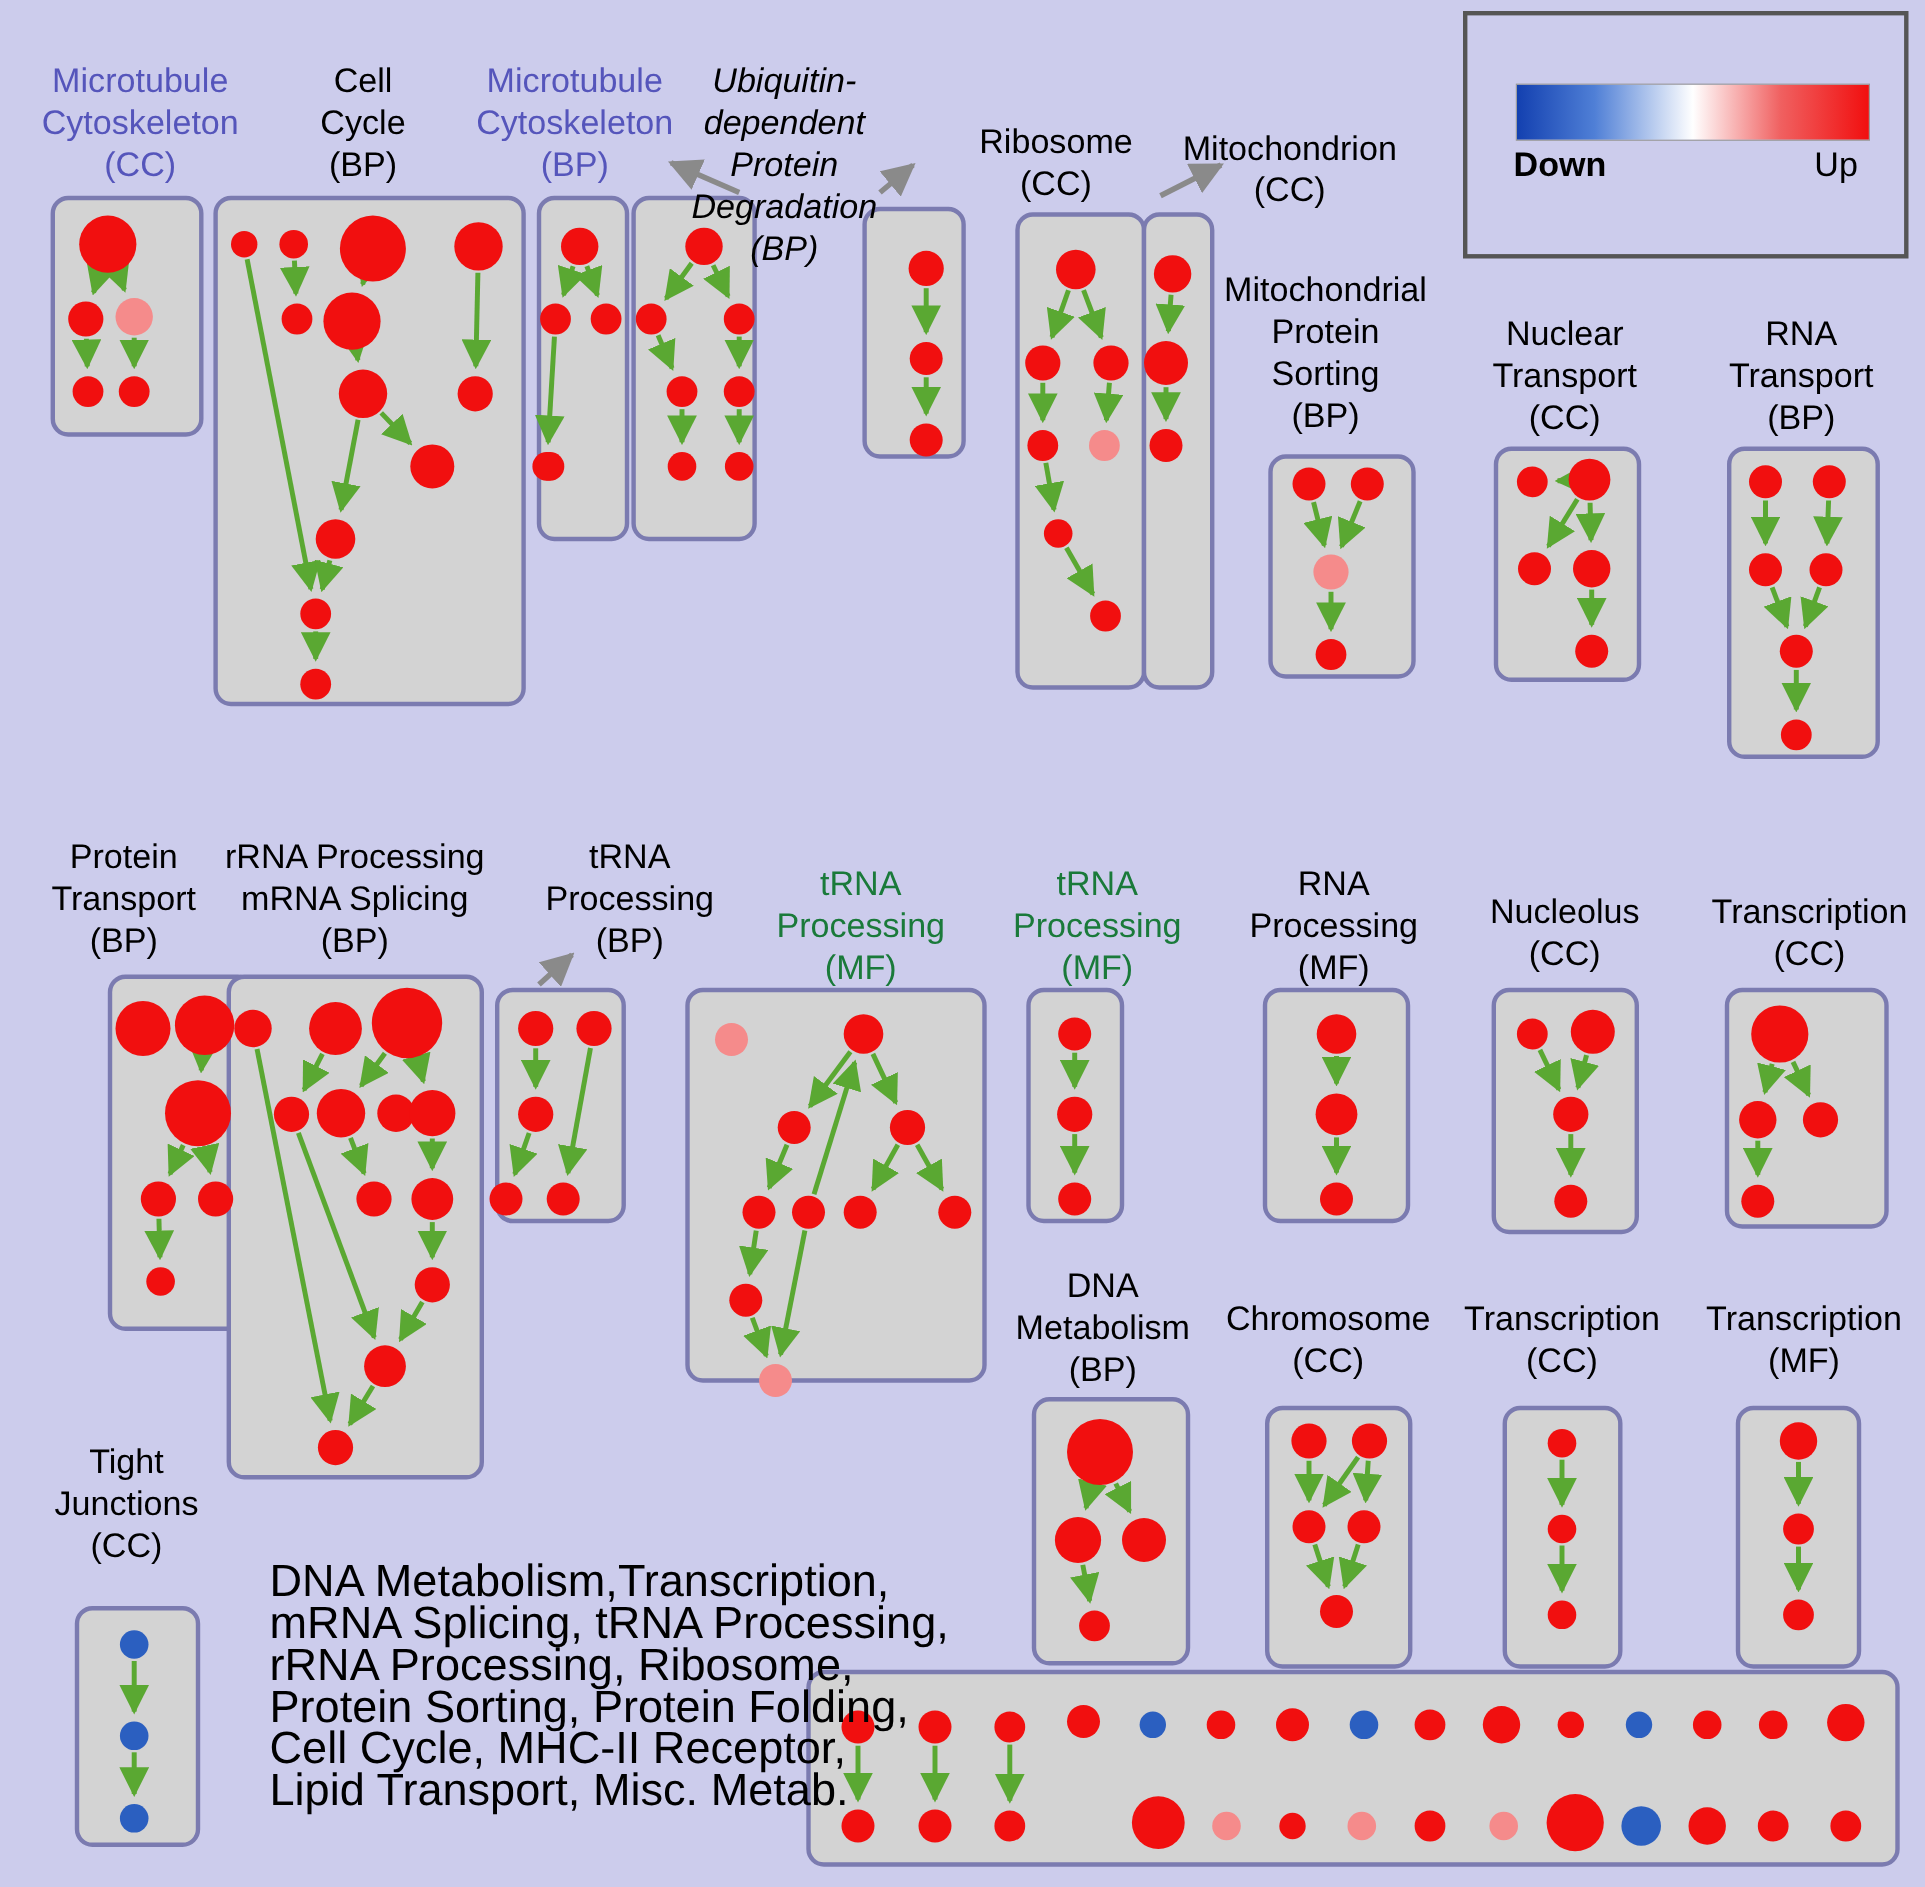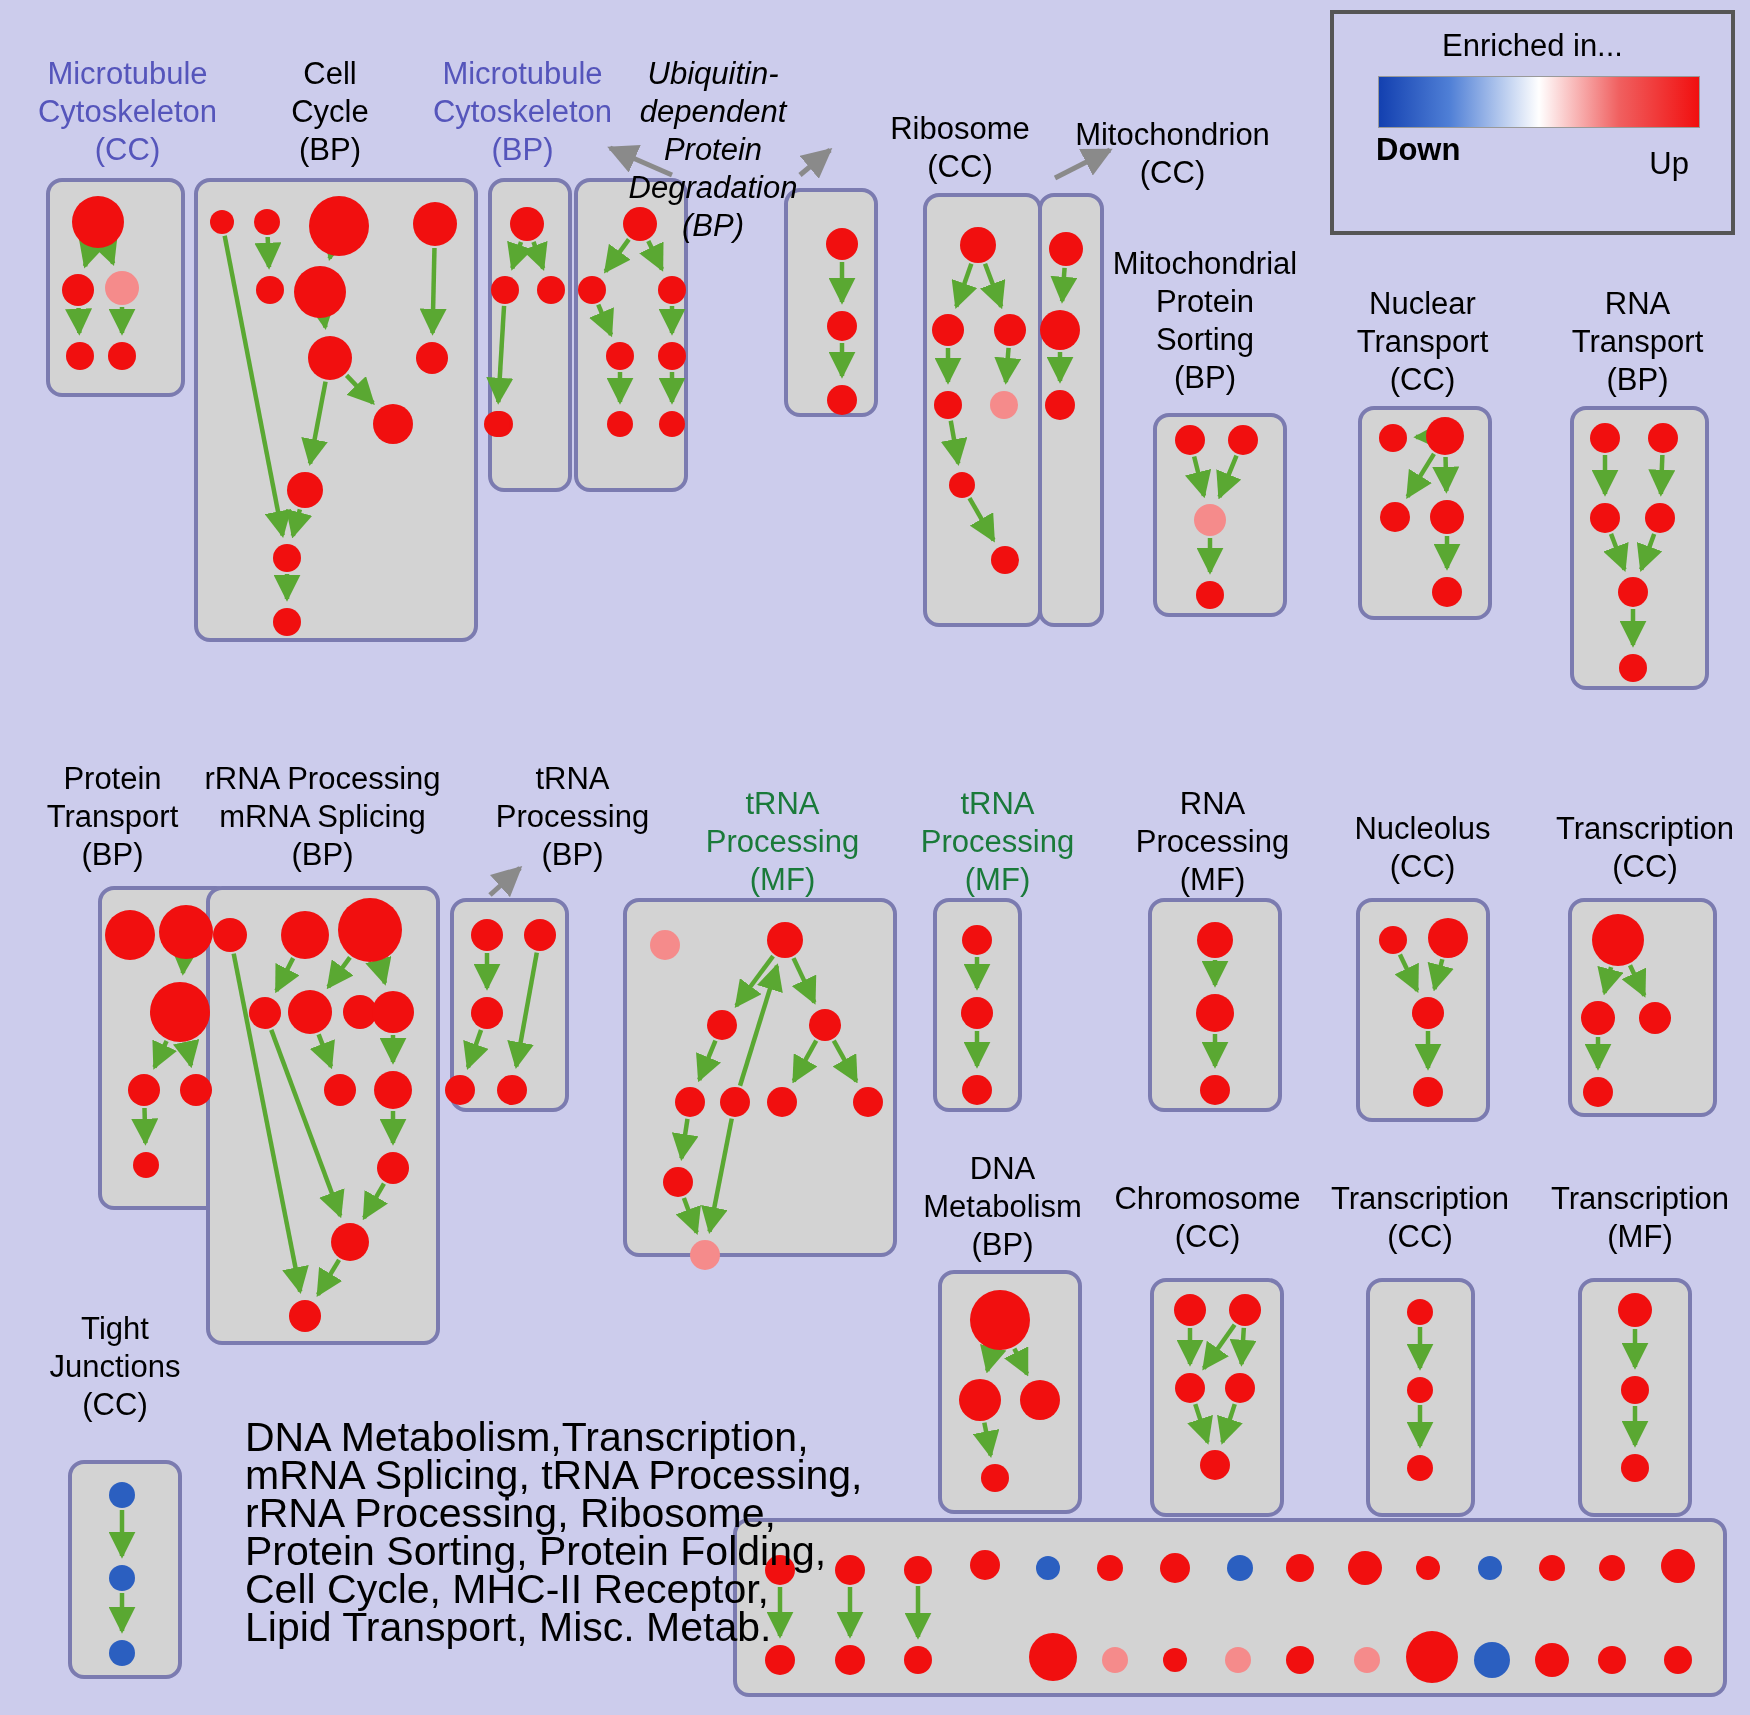--- a/index.html
+++ b/index.html
@@ -418,17 +418,16 @@
   </div>
 
 <div class="blocklist" style="left: 245px; top: 1418px;">DNA Metabolism,Transcription,
 mRNA Splicing, tRNA Processing,
 rRNA Processing, Ribosome,
 Protein Sorting, Protein Folding,
 Cell Cycle, MHC-II Receptor,
 Lipid Transport, Misc. Metab.</div>
 
 <div class="legend" style="left:1330px;top:10px;width:405px;height:225px;">
-  <div class="legend-title">Enriched in...</div>
   <div class="gradient-bar" style="left:44px;top:62px;width:320px;height:50px;"></div>
   <div class="legend-down" style="left:42px;top:118px;font-weight:bold;">Down</div>
-  <div class="legend-up" style="right:42px;top:132px;">Up</div>
+  <div class="legend-up" style="right:42px;top:118px;">Up</div>
 </div>
 
 </body></html>

